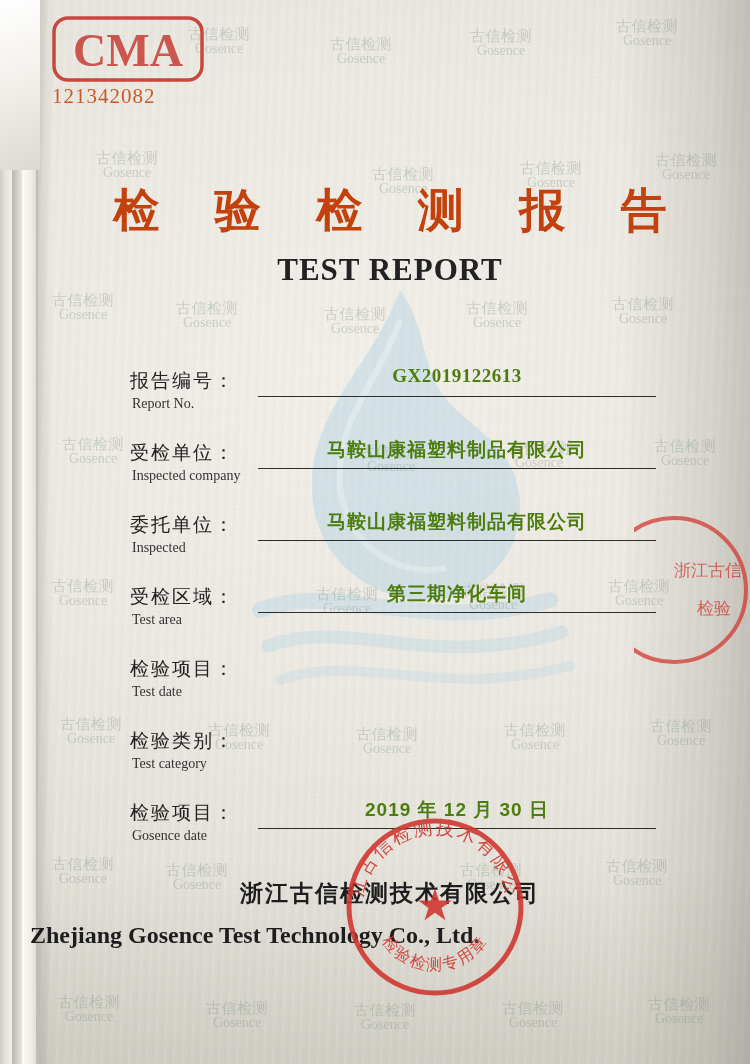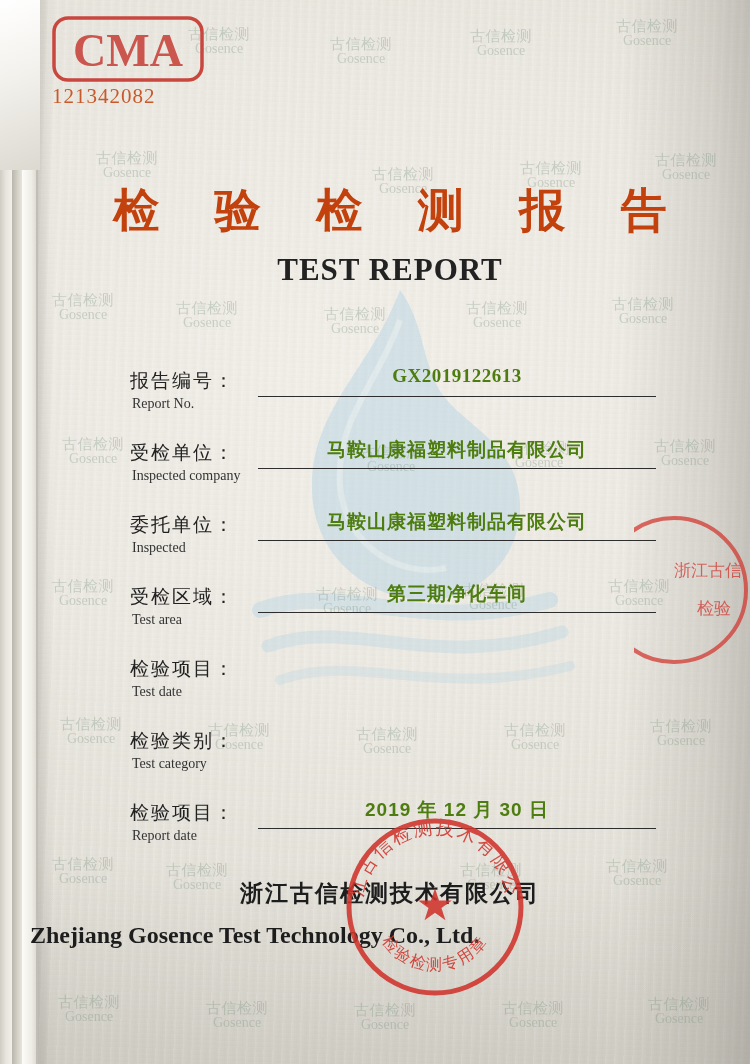--- a/index.html
+++ b/index.html
@@ -444,21 +444,21 @@
         <div class="label-en">Test date</div>
       </div>
 
       <div class="field-row">
         <div class="label-cn">检验类别：</div>
         <div class="label-en">Test category</div>
       </div>
 
       <div class="field-row">
         <div class="label-cn">检验项目：</div>
-        <div class="label-en">Report date</div>
+        <div class="label-en">Gosence date</div>
         <div class="value-wrap">
           <span class="value">2019 年 12 月 30 日</span>
         </div>
       </div>
 
     </div>
 
     <div class="company-cn">浙江古信检测技术有限公司</div>
     <div class="company-en">Zhejiang Gosence Test Technology Co., Ltd.</div>
   </div>

